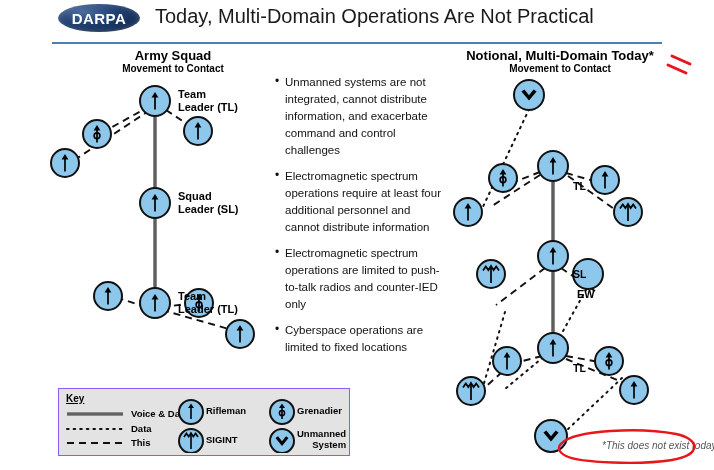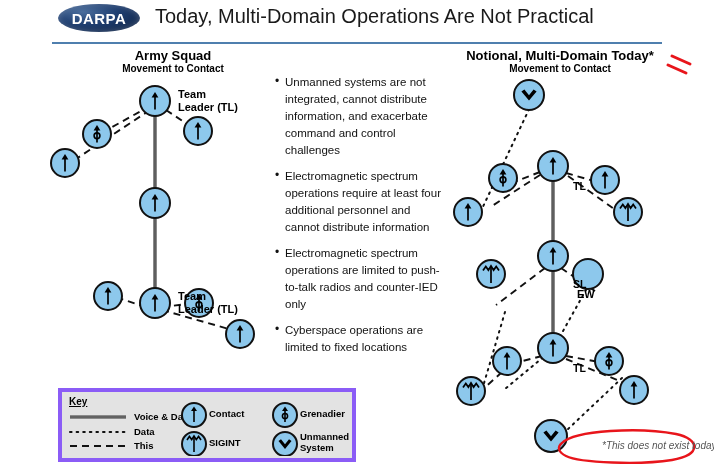--- a/index.html
+++ b/index.html
@@ -59,21 +59,21 @@
     pointer-events:none;}
 
   
   .nlabel{position:absolute;font-weight:bold;color:#000;white-space:nowrap;}
   .nlabel.two{font-size:11px;line-height:13px;}
   .nlabel.one{font-size:10.5px;margin-top:20px;}
 
   
   .keybox{
     position:absolute;left:58px;top:388px;width:290px;height:66px;
-    background:#e3e3e3;border:4px solid #8b5cf6;
+    background:#e3e3e3;border:1px solid #8b5cf6;text-align:right;
   }
   .key-title{
     position:absolute;left:7px;top:4px;font-size:10px;font-weight:bold;
     color:#000;text-decoration:underline;
   }
   .key-ltext{position:absolute;font-size:9.5px;font-weight:bold;color:#000;white-space:nowrap;}
   .key-itext{position:absolute;font-size:9.5px;font-weight:bold;color:#000;
     white-space:pre-line;line-height:10.5px;}
 
   
@@ -287,27 +287,31 @@
       <line x1="668" y1="65" x2="686" y2="73"></line>
     </g>
     <path d="M 562 443 C 575 430, 640 427, 676 434 C 700 439, 702 455, 672 460
              C 640 465, 580 463, 566 456 C 558 452, 557 447, 562 443 Z" fill="none" stroke="#e8151b" stroke-width="2.4"></path>
   </svg>
 
   <div class="nlabel two" style="left:178px;top:88px;">
     <div>Team</div>
     <div>Leader (TL)</div>
   </div>
+  <div class="nlabel two" style="left:178px;top:190px;">
+    <div>Squad</div>
+    <div>Leader (SL)</div>
+  </div>
   <div class="nlabel two" style="left:178px;top:290px;">
     <div>Team</div>
     <div>Leader (TL)</div>
   </div>
 
   <div class="nlabel one" style="left:573px;top:160px;">TL</div>
-  <div class="nlabel one" style="left:573px;top:258px;">SL</div>
+  <div class="nlabel one" style="left:573px;top:248px;">SL</div>
   <div class="nlabel one" style="left:573px;top:342px;">TL</div>
   <div class="nlabel one" style="left:577px;top:268px;font-size:11px;">EW</div>
 
   <div class="keybox">
     <div class="key-title">Key</div>
 
     <svg style="position:absolute;left:6px;top:20px;width:64px;height:42px;">
       <g>
         <line x1="2" y1="5" x2="58" y2="5" stroke="#8a8a8a" stroke-width="4"></line>
         <line x1="2" y1="5" x2="58" y2="5" stroke="#3b3b3b" stroke-width="1"></line>
@@ -334,21 +338,21 @@
         <circle cx="105" cy="15" r="12" fill="#8DC8EC" stroke="#111" stroke-width="2"></circle>
         <line x1="105" y1="22" x2="105" y2="8" stroke="#000" stroke-width="1.6"></line>
         <path d="M 102 11 L 105 6.5 L 108 11 Z" fill="#000"></path>
         <circle cx="105" cy="16" r="2.6" fill="none" stroke="#000" stroke-width="1.5"></circle>
       </g>
       <g>
         <circle cx="105" cy="44" r="12" fill="#8DC8EC" stroke="#111" stroke-width="2"></circle>
         <path d="M 98.5 41 L 105 49 L 111.5 41 L 109 39.2 L 105 44.2 L 101 39.2 Z" fill="#000"></path>
       </g>
     </svg>
-    <div class="key-itext" style="left:147px;top:17px;">Contact</div>
+    <div class="key-itext" style="left:147px;top:17px;">Rifleman</div>
     <div class="key-itext" style="left:147px;top:46px;">SIGINT</div>
     <div class="key-itext" style="left:238px;top:17px;">Grenadier</div>
     <div class="key-itext" style="left:238px;top:40px;">Unmanned
 System</div>
   </div>
 
   <div class="footnote">*This does not exist today</div>
 
 </div>
 

